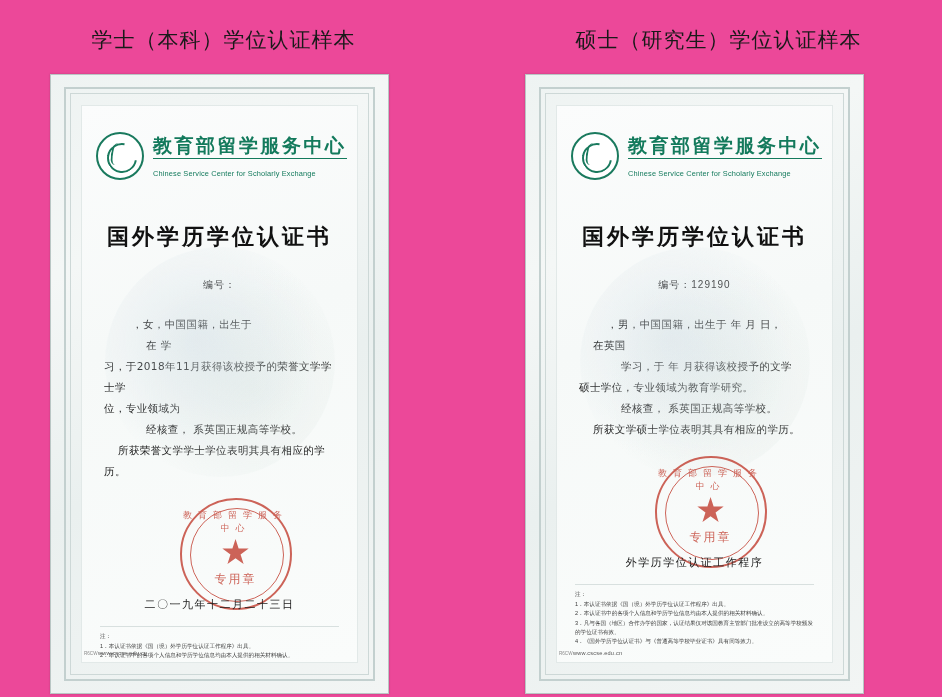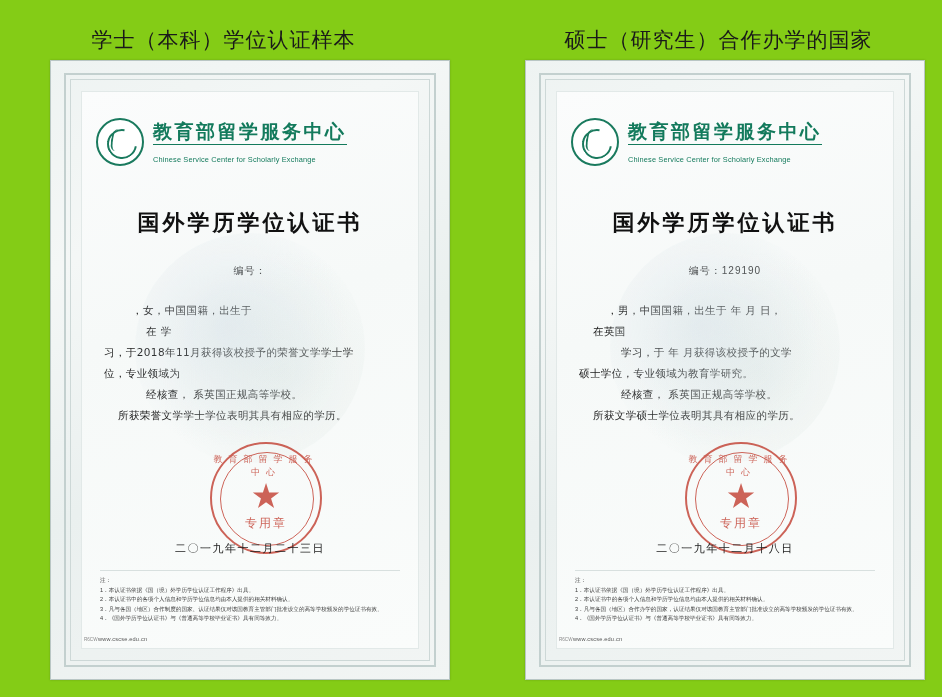--- a/index.html
+++ b/index.html
@@ -10,21 +10,21 @@
   body {
     width: 942px;
     height: 697px;
     font-family: "Liberation Sans", sans-serif;
     overflow: hidden;
   }
   .page {
     position: relative;
     width: 942px;
     height: 697px;
-    background: #84cc16;
+    background: #ec4899;
     display: flex;
     flex-direction: row;
     box-sizing: border-box;
     padding: 0;
     gap: 48px;
   }
   .column {
     width: 471px;
     height: 697px;
     position: relative;
@@ -36,22 +36,22 @@
     color: #1a1a1a;
     letter-spacing: 1px;
     padding-top: 26px;
     font-family: "DejaVu Sans", "Liberation Sans", sans-serif;
     font-weight: 500;
     white-space: nowrap;
   }
   
   .cert {
     position: absolute;
-    top: 60px;
-    width: 400px;
+    top: 74px;
+    width: 339px;
     height: 620px;
     background: linear-gradient(150deg, #eef3f2 0%, #f4f7f6 25%, #eaf0ef 55%, #f2f5f4 100%);
     border: 1px solid #b9c6c4;
     box-shadow: 0 0 2px rgba(0,0,0,.18);
     box-sizing: border-box;
     overflow: hidden;
   }
   .cert.left  { left: 50px; }
   .cert.right { left: 30px; }
 
@@ -327,21 +327,21 @@
           <p>4．《国外学历学位认证书》与《普通高等学校毕业证书》具有同等效力。</p>
         </div>
 
         <div class="footer-code">R6CW</div>
         <div class="footer-url">www.cscse.edu.cn</div>
       </div>
     </div>
   </div>
 
   <div class="column">
-    <div class="caption">硕士（研究生）合作办学的国家</div>
+    <div class="caption">硕士（研究生）学位认证样本</div>
 
     <div class="cert right">
       <div class="frame-outer"></div>
       <div class="frame-inner"></div>
 
       <div class="paper">
         <div class="watermark"></div>
 
         <div class="head">
           <div class="logo-mark"></div>
@@ -365,21 +365,21 @@
           <p class="ind3">经核查，                    系英国正规高等学校。</p>
           <p class="ind1">所获文学硕士学位表明其具有相应的学历。</p>
         </div>
 
         <div class="seal-area">
           <div class="seal">
             <div class="seal-cn-top">教育部留学服务中心</div>
             <div class="star">★</div>
             <div class="seal-cn-bottom">专用章</div>
           </div>
-          <div class="date-line">二〇一九年十二月十八日</div>
+          <div class="date-line">外学历学位认证工作程序</div>
         </div>
 
         <div class="notes">
           <p class="nt-title">注：</p>
           <p>1．本认证书依据《国（境）外学历学位认证工作程序》出具。</p>
           <p>2．本认证书中的各项个人信息和学历学位信息均由本人提供的相关材料确认。</p>
           <p>3．凡与各国（地区）合作办学的国家，认证结果仅对该国教育主管部门批准设立的高等学校颁发的学位证书有效。</p>
           <p>4．《国外学历学位认证书》与《普通高等学校毕业证书》具有同等效力。</p>
         </div>
 

